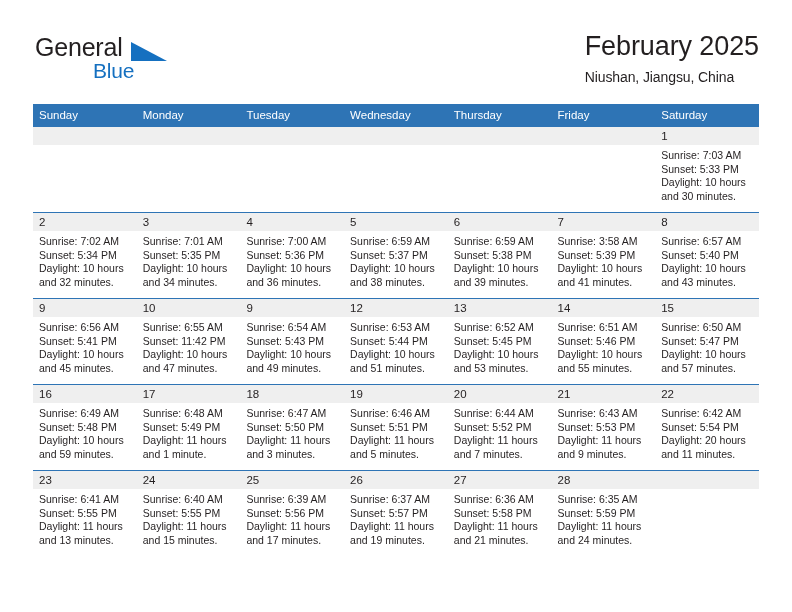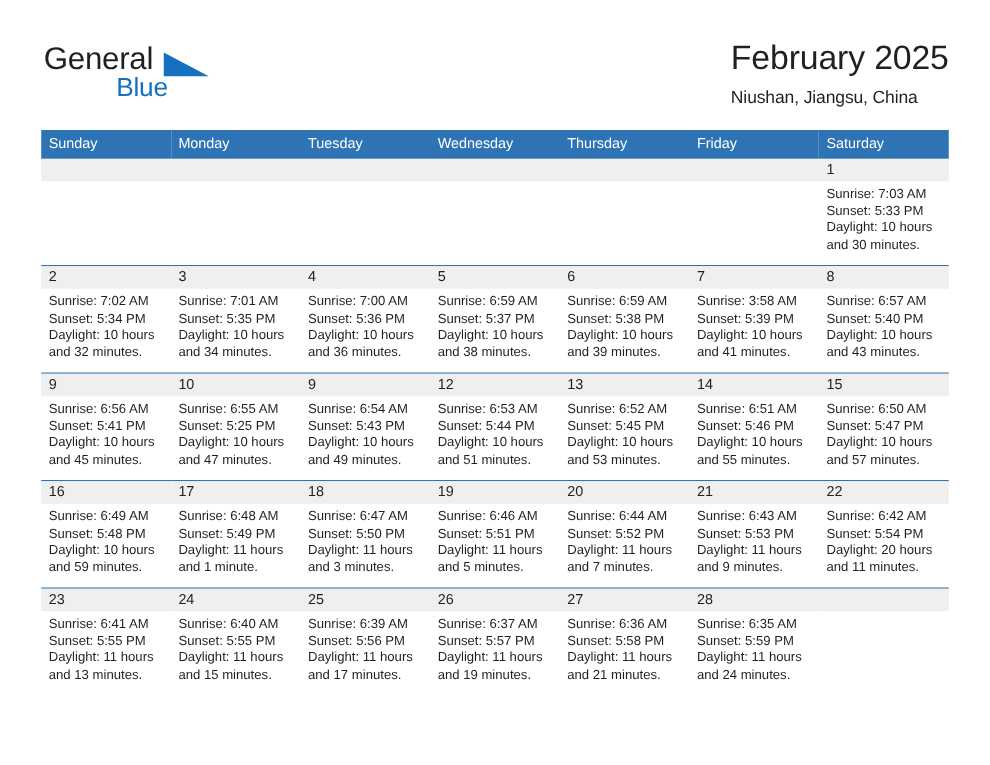--- a/index.html
+++ b/index.html
@@ -330,21 +330,21 @@
                 <div>Sunset: 5:41 PM</div>
                 <div>Daylight: 10 hours and 45 minutes.</div>
               </div>
             </div>
           </td>
           <td>
             <div class="daycell">
               <div class="daynum-band">10</div>
               <div class="daybody">
                 <div>Sunrise: 6:55 AM</div>
-                <div>Sunset: 5:25 PM</div>
+                <div>Sunset: 11:42 PM</div>
                 <div>Daylight: 10 hours and 47 minutes.</div>
               </div>
             </div>
           </td>
           <td>
             <div class="daycell">
               <div class="daynum-band">9</div>
               <div class="daybody">
                 <div>Sunrise: 6:54 AM</div>
                 <div>Sunset: 5:43 PM</div>

